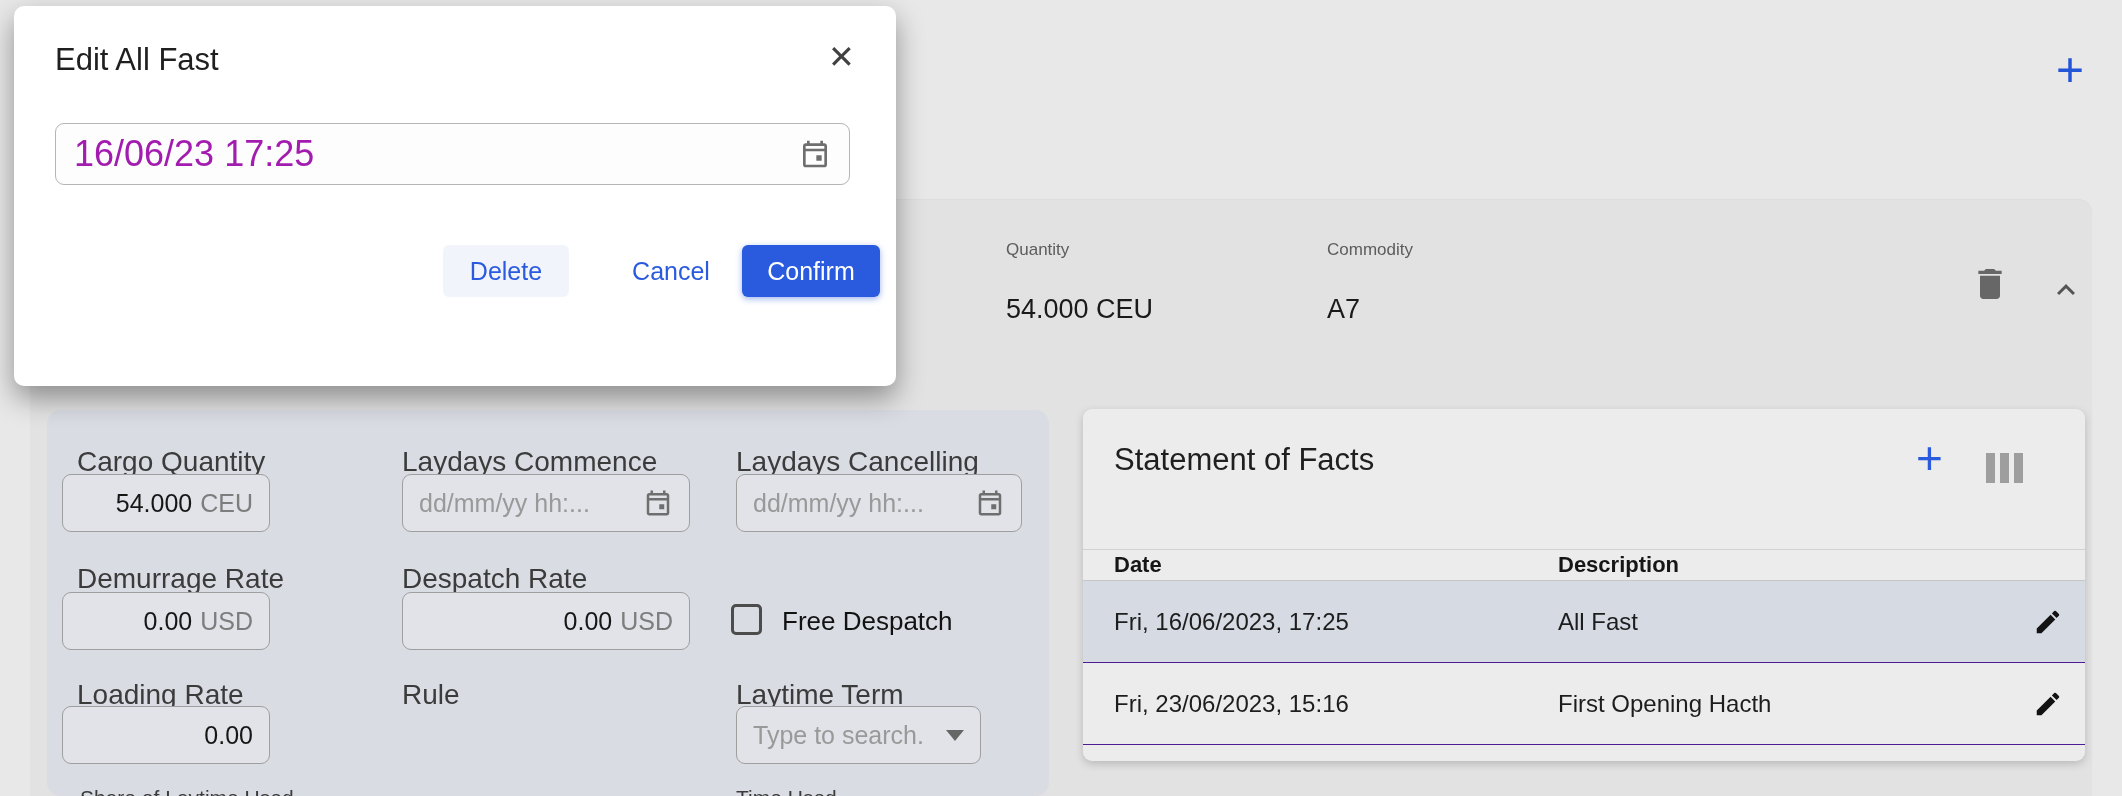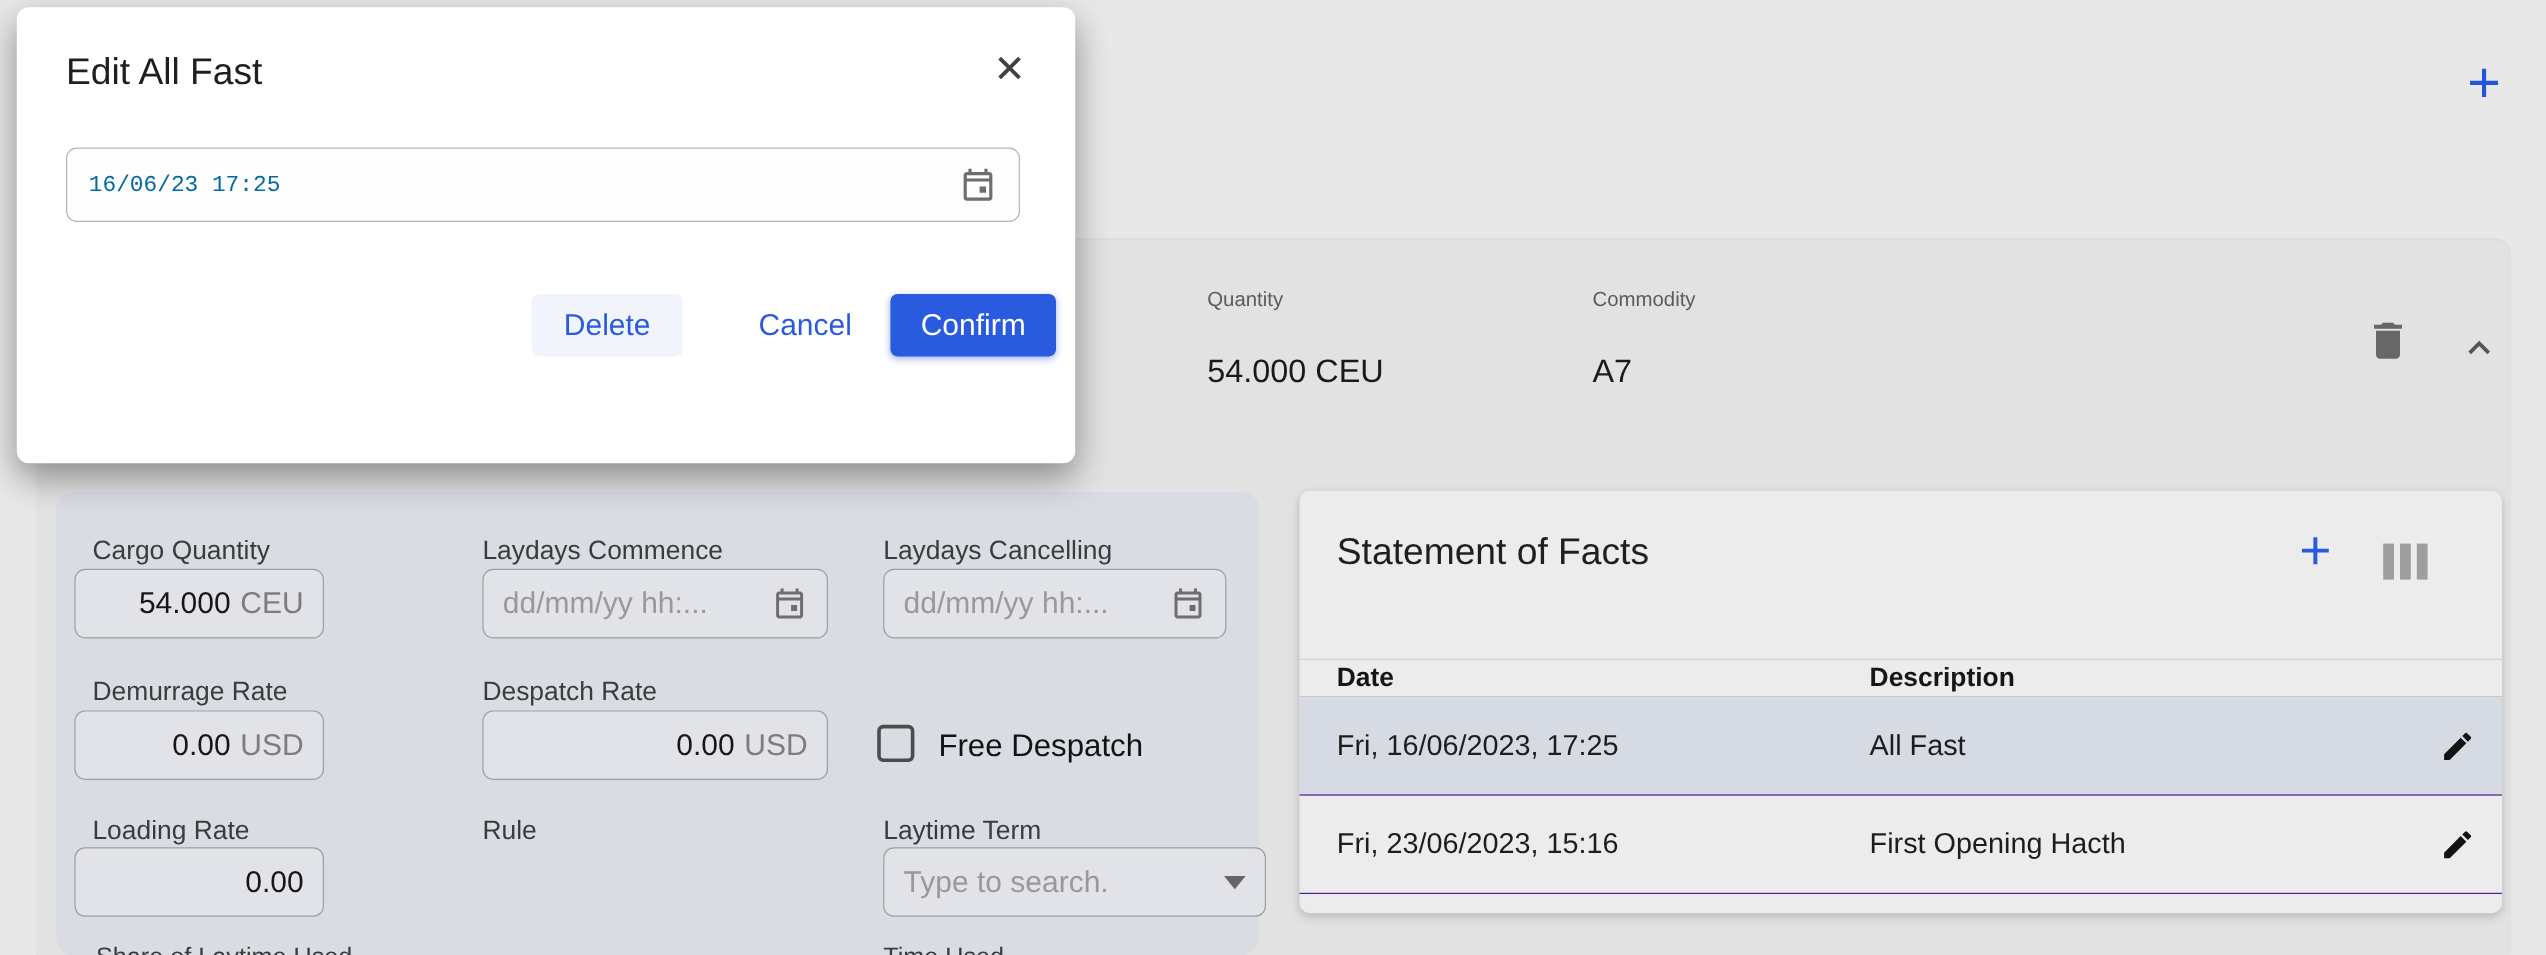--- a/index.html
+++ b/index.html
@@ -14,21 +14,21 @@
   .hdr-value { position:absolute; font-size:27px; color:#1a1a1a; }
 
   .icon-btn { position:absolute; cursor:pointer; background:none; border:none; line-height:0; }
 
   
   .obscured { position:absolute; left:118px; top:300px; font-size:30px; color:#2c2c2c; z-index:5; }
 
   
   .form-panel { position:absolute; left:47px; top:410px; width:1002px; height:386px;
     background:#d9dce3; border-radius:14px; }
-  .f-label { position:absolute; font-size:22px; color:#3b3b3b; }
+  .f-label { position:absolute; font-size:28px; color:#3b3b3b; }
   .f-input { position:absolute; height:58px; background:#e1e3e8; border:1.5px solid #9f9f9f;
     border-radius:9px; display:flex; align-items:center; padding:0 16px; font-size:25px; color:#161616; }
   .f-input.right { justify-content:flex-end; }
   .suffix { color:#7d7d7d; margin-left:8px; }
   .placeholder { color:#999; flex:1; white-space:nowrap; overflow:hidden; }
   .cal { width:30px; height:30px; flex:0 0 auto; margin-left:10px; }
   .caret { width:0; height:0; border-left:9px solid transparent; border-right:9px solid transparent;
     border-top:11px solid #666; margin-left:auto; }
   .checkbox { position:absolute; width:31px; height:31px; border:3px solid #4c4c4c; border-radius:5px;
     background:transparent; cursor:pointer; }
@@ -60,21 +60,21 @@
   
   .modal { position:absolute; left:14px; top:6px; width:882px; height:380px; background:#ffffff;
     border-radius:10px; box-shadow:0 12px 28px rgba(0,0,0,0.38); z-index:20; }
   .m-title { position:absolute; left:41px; top:36px; font-size:31px; color:#1f1f1f; }
   .m-close { position:absolute; left:808px; top:26px; font-size:32px; color:#414141;
     background:none; border:none; cursor:pointer; padding:6px; }
   .m-input { position:absolute; left:41px; top:117px; width:795px; height:62px;
     border:1.5px solid #b5b5b5; border-radius:9px; background:#fdfdfd;
     display:flex; align-items:center; padding:0 18px; }
   .m-input input { border:none; outline:none; background:transparent; flex:1;
-    font-size:19px; color:#0369a1; font-family:Liberation Mono, monospace; }
+    font-size:36px; color:#a21caf; font-family:Liberation Sans, sans-serif; }
   .m-input .cal { width:32px; height:32px; }
   .m-btn { position:absolute; height:52px; border:none; border-radius:6px; font-size:25px;
     font-weight:500; font-family:"Liberation Sans", sans-serif; cursor:pointer; }
   .m-delete { left:429px; top:239px; width:126px; background:#f2f4fc; color:#2a5bdf; }
   .m-cancel { left:598px; top:239px; width:118px; background:transparent; color:#2a5bdf; }
   .m-confirm { left:728px; top:239px; width:138px; background:#2a5bdf; color:#ffffff;
     box-shadow:0 2px 6px rgba(42,91,223,0.45); }
 </style>
 </head>
 <body>
@@ -153,21 +153,21 @@
       <div class="chk-label" style="left:735px; top:196px;">Free Despatch</div>
 
       <div class="f-label" style="left:30px; top:269px;">Loading Rate</div>
       <div class="f-input right" style="left:15px; top:296px; width:208px;">
         <span>0.00</span>
       </div>
 
       <div class="f-label" style="left:355px; top:269px;">Rule</div>
 
       <div class="f-label" style="left:689px; top:269px;">Laytime Term</div>
-      <div class="f-input" style="left:689px; top:296px; width:319px;">
+      <div class="f-input" style="left:689px; top:296px; width:245px;">
         <span class="placeholder">Type to search.</span>
         <span class="caret"></span>
       </div>
 
       <div class="partial-label" style="left:33px; top:376px;">Share of Laytime Used</div>
       <div class="partial-label" style="left:689px; top:376px;">Time Used</div>
     </div>
   </div>
 
   <div class="sof-card">

